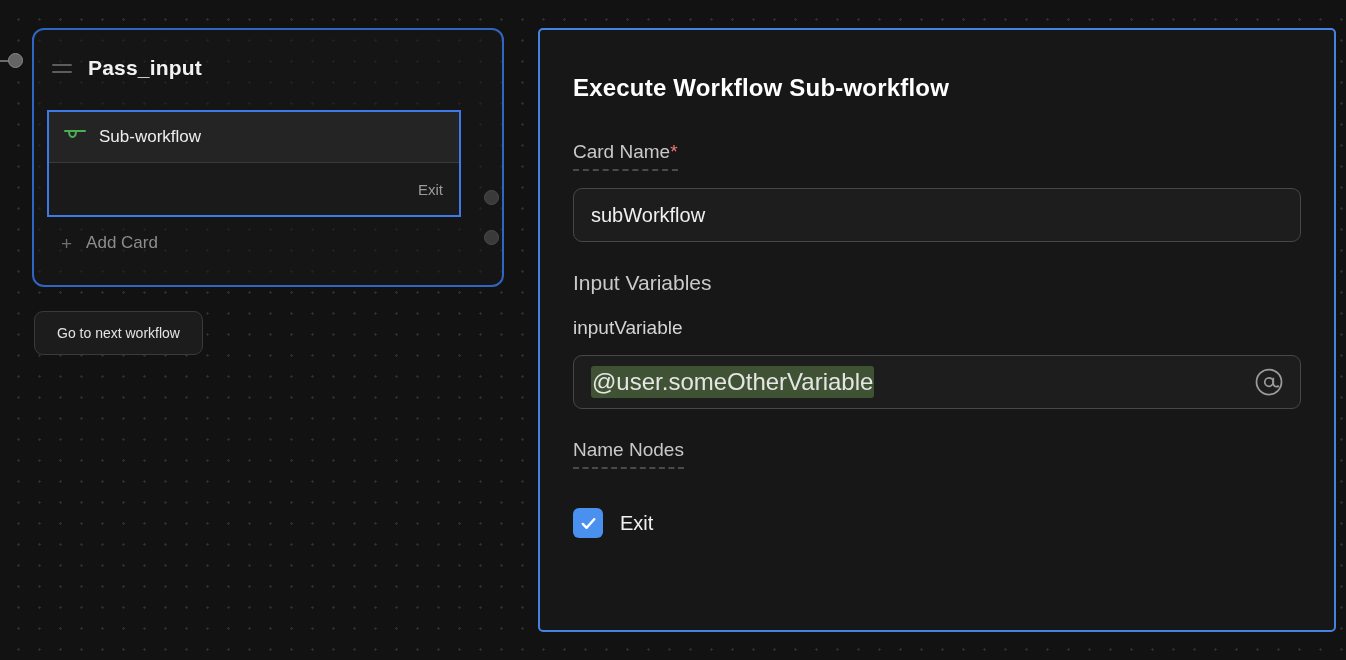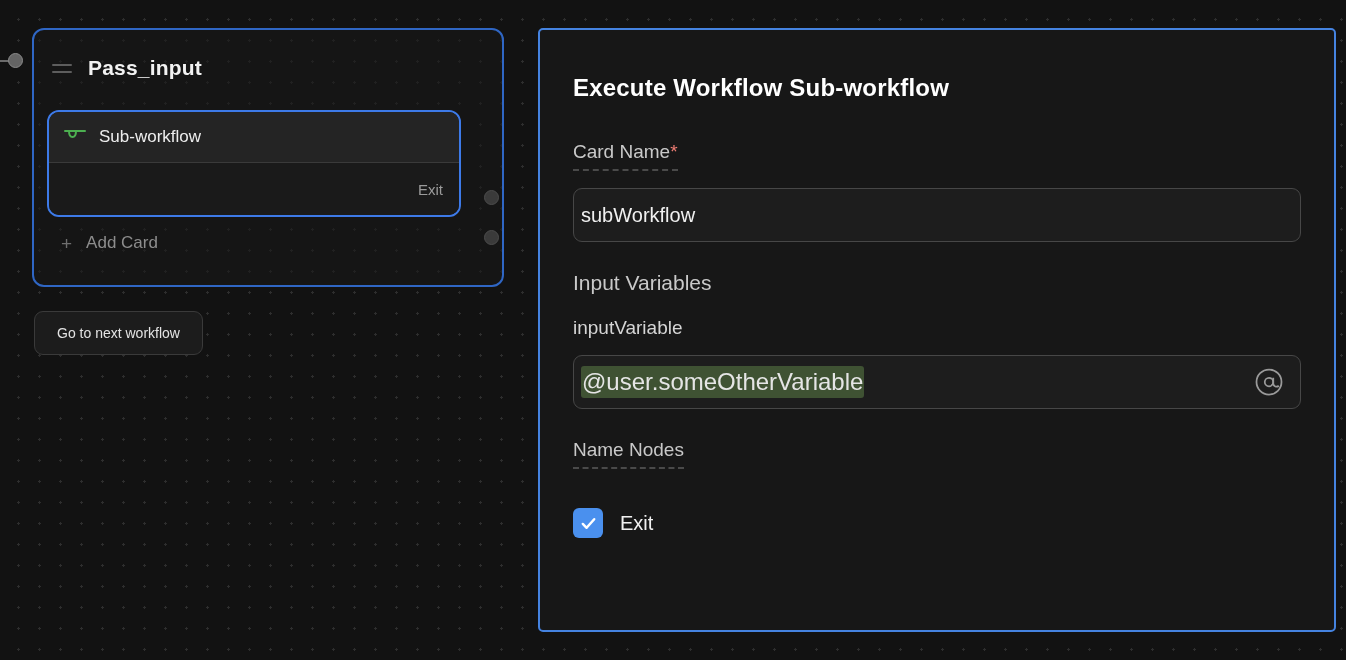--- a/index.html
+++ b/index.html
@@ -77,21 +77,21 @@
   }
 
   
   .node-card {
     position: absolute;
     left: 13px;
     top: 80px;
     width: 414px;
     height: 107px;
     border: 2px solid #3d7ae8;
-    border-radius: 12px;
+    border-radius: 0;
     background: #1a1a1a;
     overflow: hidden;
   }
   .card-top {
     display: flex;
     align-items: center;
     gap: 12px;
     height: 51px;
     padding: 0 14px;
     border-bottom: 1px solid #3a3a3a;
@@ -195,21 +195,21 @@
 
   .text-input {
     position: relative;
     width: 728px;
     height: 54px;
     border: 1px solid #474747;
     border-radius: 9px;
     background: #1d1d1d;
     display: flex;
     align-items: center;
-    padding: 0 7px;
+    padding: 0 17px;
   }
   .text-input .value {
     font-size: 20px;
     color: #f0f0f0;
   }
   .var-token {
     font-size: 24px;
     color: #e5e5e5;
     background: #3f5233;
     border-radius: 3px;

